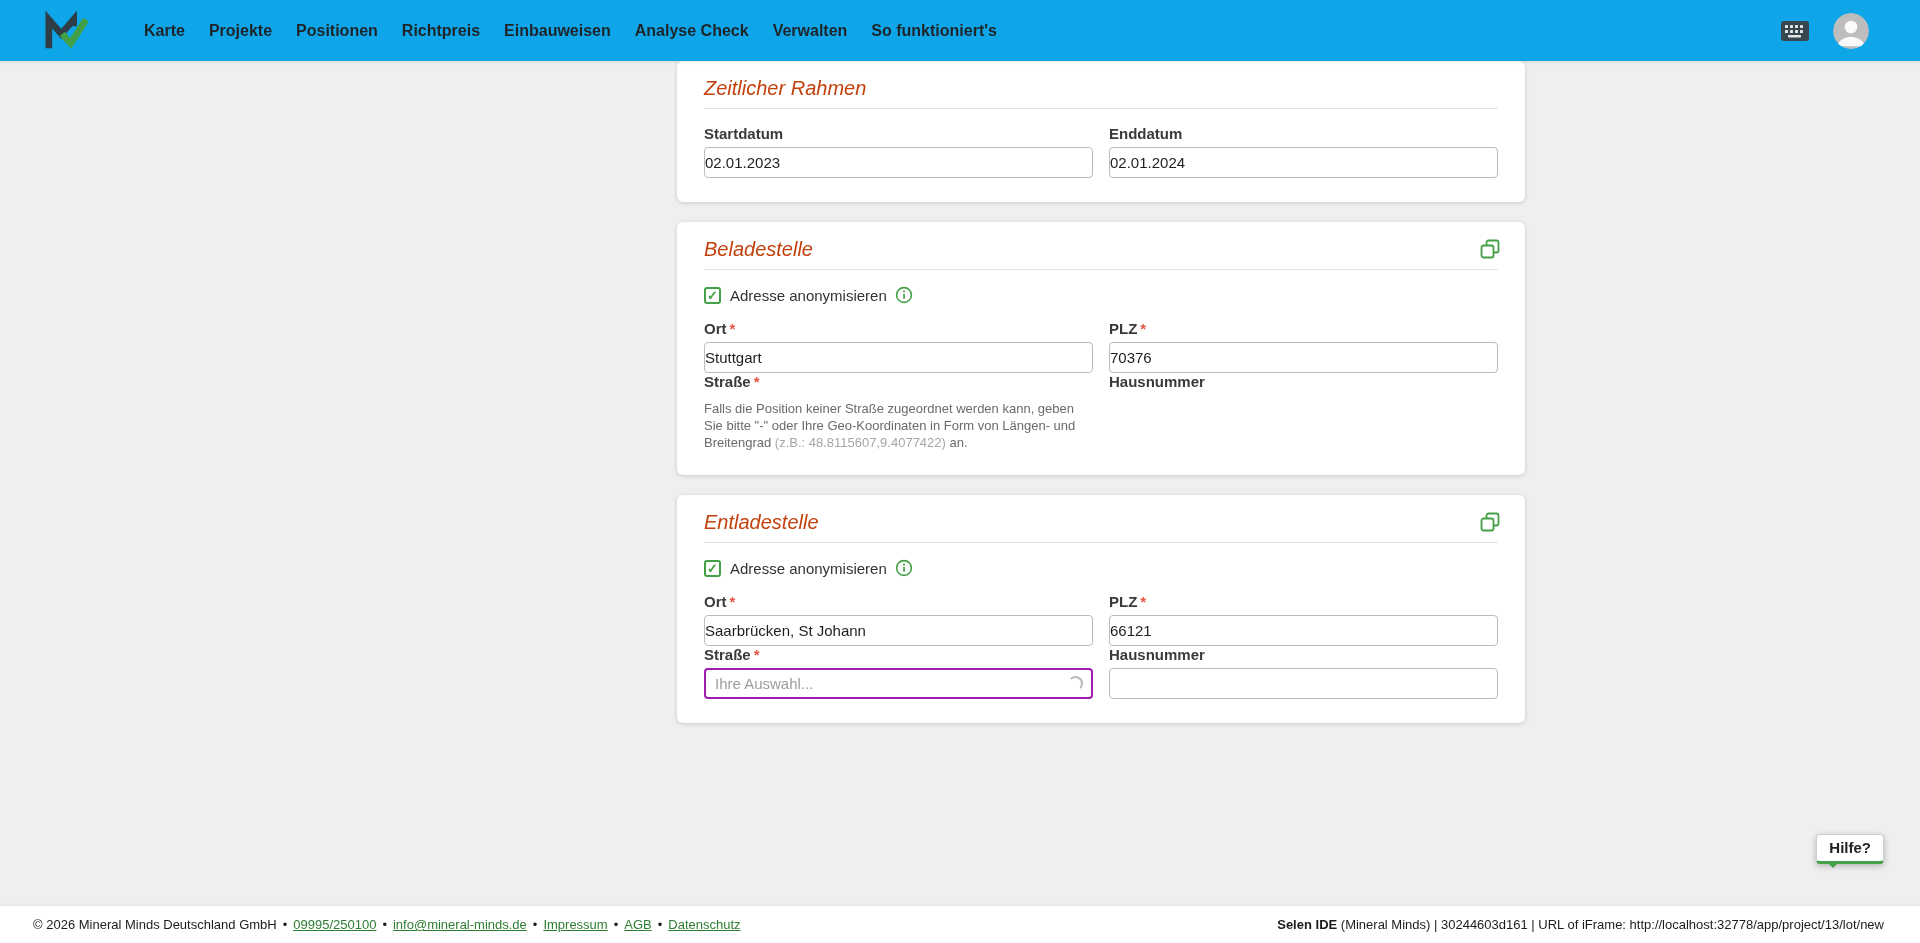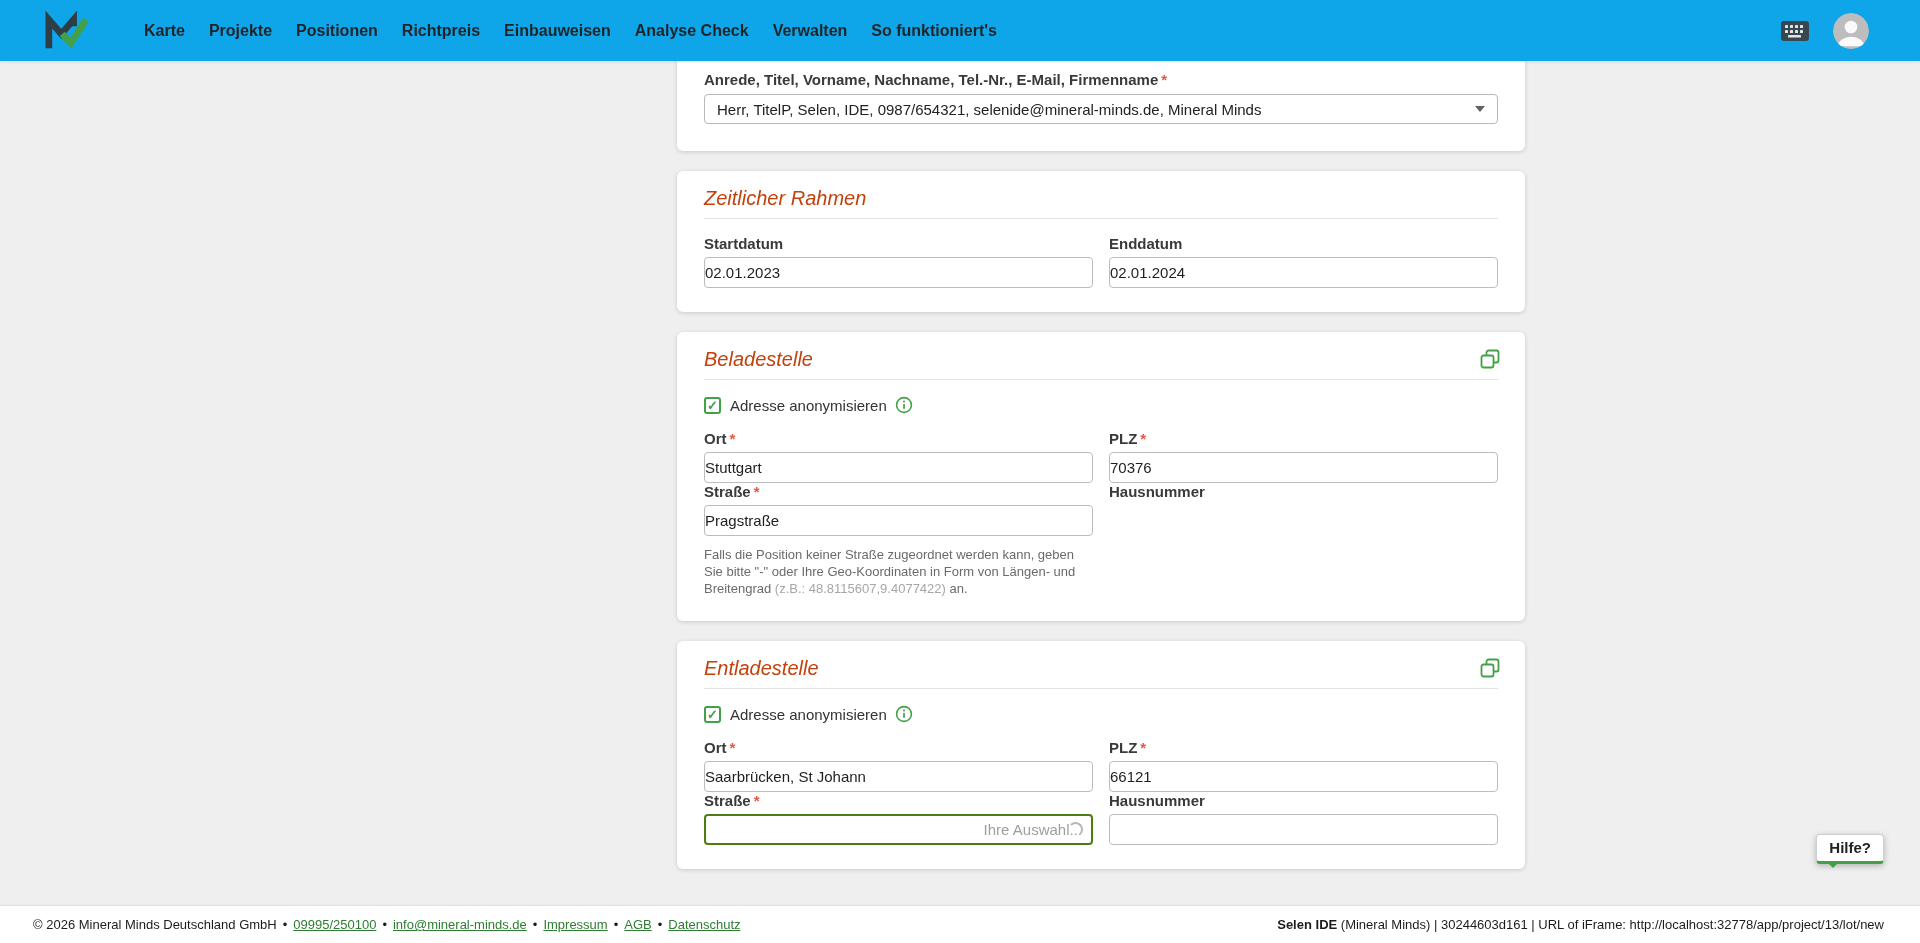--- a/index.html
+++ b/index.html
@@ -63,21 +63,21 @@
   .req { color: #e8564a; margin-left: 3px; font-weight: 700; }
 
   .text-input {
     width: 100%; height: 31px;
     border: 1px solid #bcbcbc; border-radius: 4px;
     padding: 0 0; font-size: 15px; color: #1f1f1f;
     font-family: inherit; background: #fff; outline: none;
   }
   .text-input::placeholder { color: #9e9e9e; }
   .input-wrap { position: relative; }
-  .text-input.focused { border: 2px solid #4d7c0f; padding: 4px 9px; text-align: right; }
+  .text-input.focused { border: 2px solid #a21caf; padding: 4px 9px; }
   .spinner {
     position: absolute; right: 10px; top: 50%; margin-top: -8px;
     width: 15px; height: 15px; border-radius: 50%;
     border: 2px solid #b4b8bc; border-left-color: transparent; border-bottom-color: transparent;
     animation: spin .8s linear infinite;
   }
   @keyframes spin { to { transform: rotate(360deg); } }
 
   .hint { margin-top: 10px; font-size: 13px; line-height: 17px; color: #6b6b6b; max-width: 392px; }
   .hint .lite { color: #a6a6a6; }
@@ -166,29 +166,20 @@
         <circle cx="20" cy="15.5" r="7" fill="#fafafa"></circle>
         <path d="M5.5 37 a14.5 10.5 0 0 1 29 0 z" fill="#fafafa"></path>
       </svg>
     </span>
   </div>
 </header>
 
 <main>
   <div class="form-col">
 
-    <section class="card card-contact">
-      <label class="f-label">
-        <span>Anrede, Titel, Vorname, Nachname, Tel.-Nr., E-Mail, Firmenname</span><span class="req">*</span>
-      </label>
-      <div class="select">
-        <span class="select-text">Herr, TitelP, Selen, IDE, 0987/654321, selenide@mineral-minds.de, Mineral Minds</span>
-        <span class="caret"></span>
-      </div>
-    </section>
 
     <section class="card">
       <div class="card-title">Zeitlicher Rahmen</div>
       <div class="divider"></div>
       <div class="row">
         <div class="field">
           <label class="f-label">Startdatum</label>
           <input class="text-input" type="text" value="02.01.2023" style="">
         </div>
         <div class="field">
@@ -233,21 +224,20 @@
           </label>
           <input class="text-input" type="text" value="70376" style="">
         </div>
       </div>
 
       <div class="row">
         <div class="field">
           <label class="f-label">
             <span>Straße</span><span class="req">*</span>
           </label>
-          <input class="text-input" type="text" value="Pragstraße" style="">
           <div class="hint">
             <span>Falls die Position keiner Straße zugeordnet werden kann, geben Sie bitte "-" oder Ihre Geo-Koordinaten in Form von Längen- und Breitengrad </span><span class="lite">(z.B.: 48.8115607,9.4077422)</span><span> an.</span>
           </div>
         </div>
         <div class="field">
           <label class="f-label">Hausnummer</label>
         </div>
       </div>
     </section>
 

